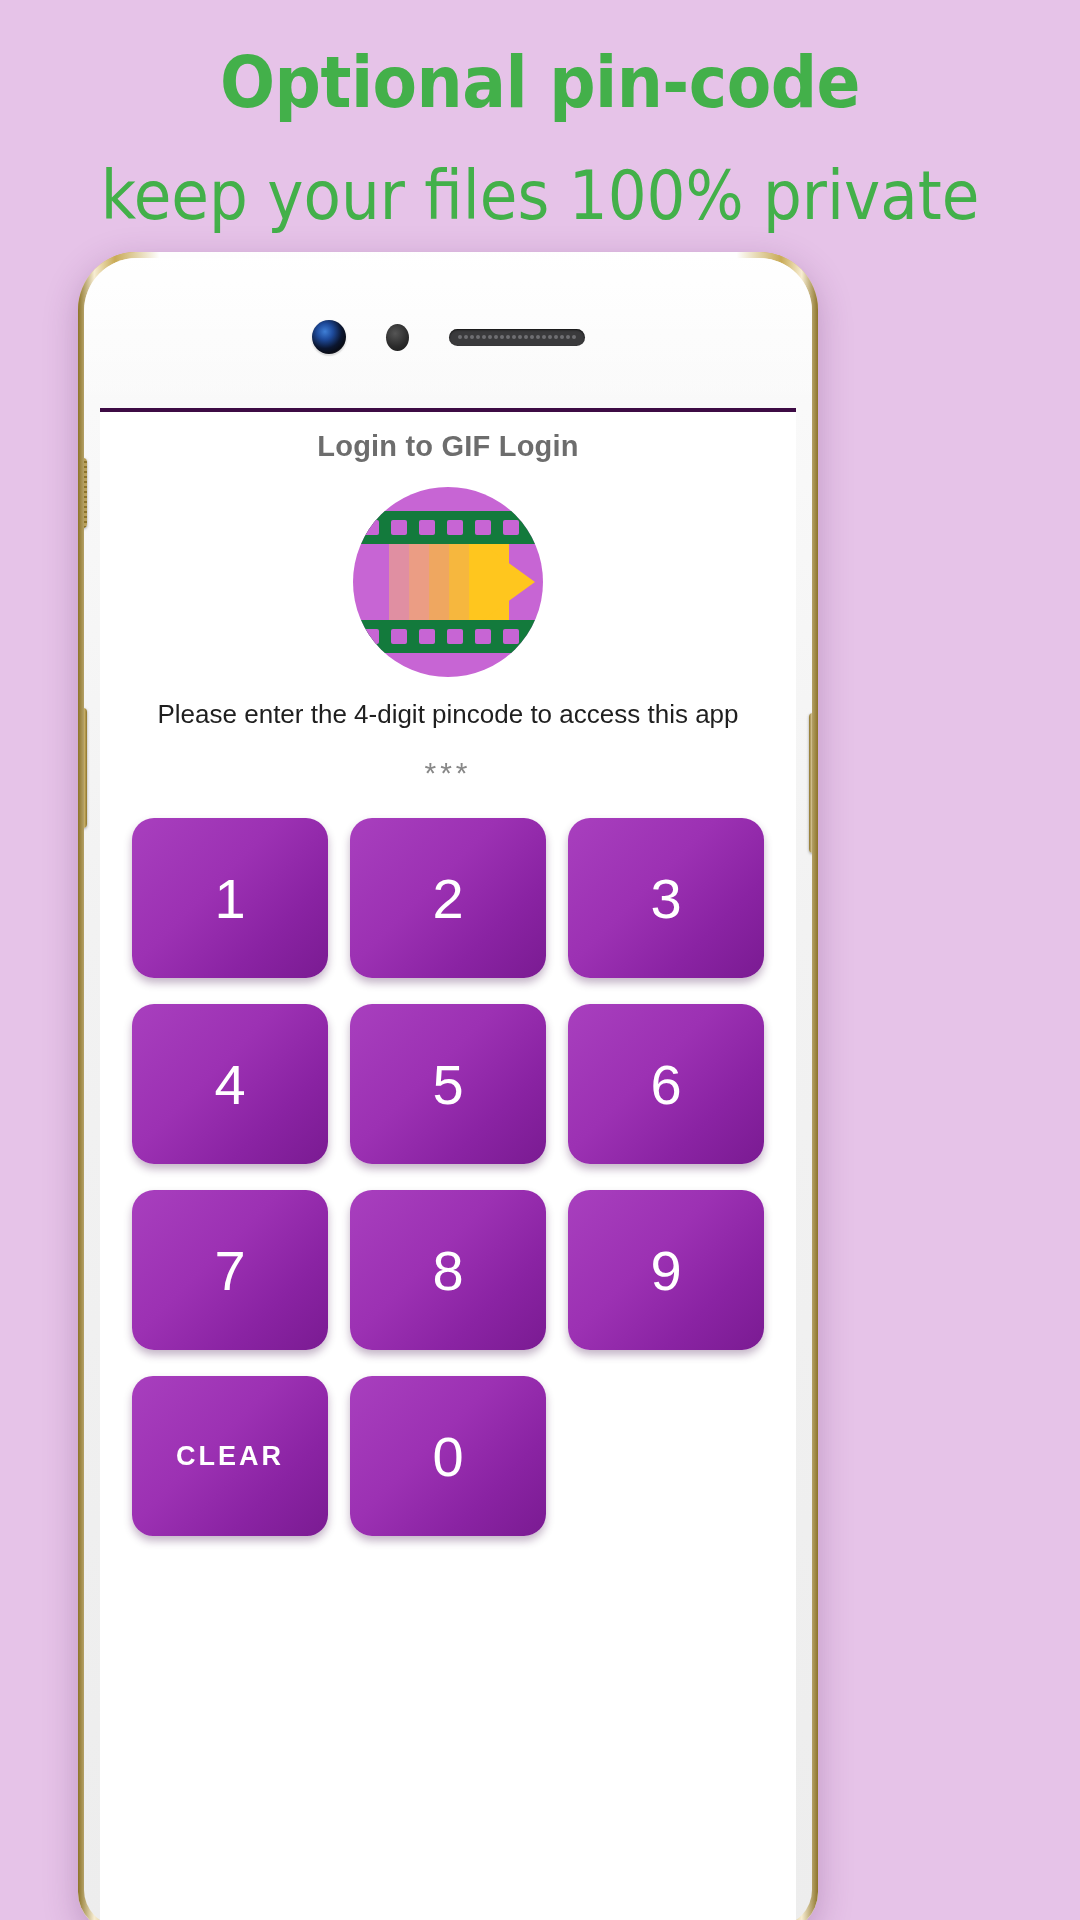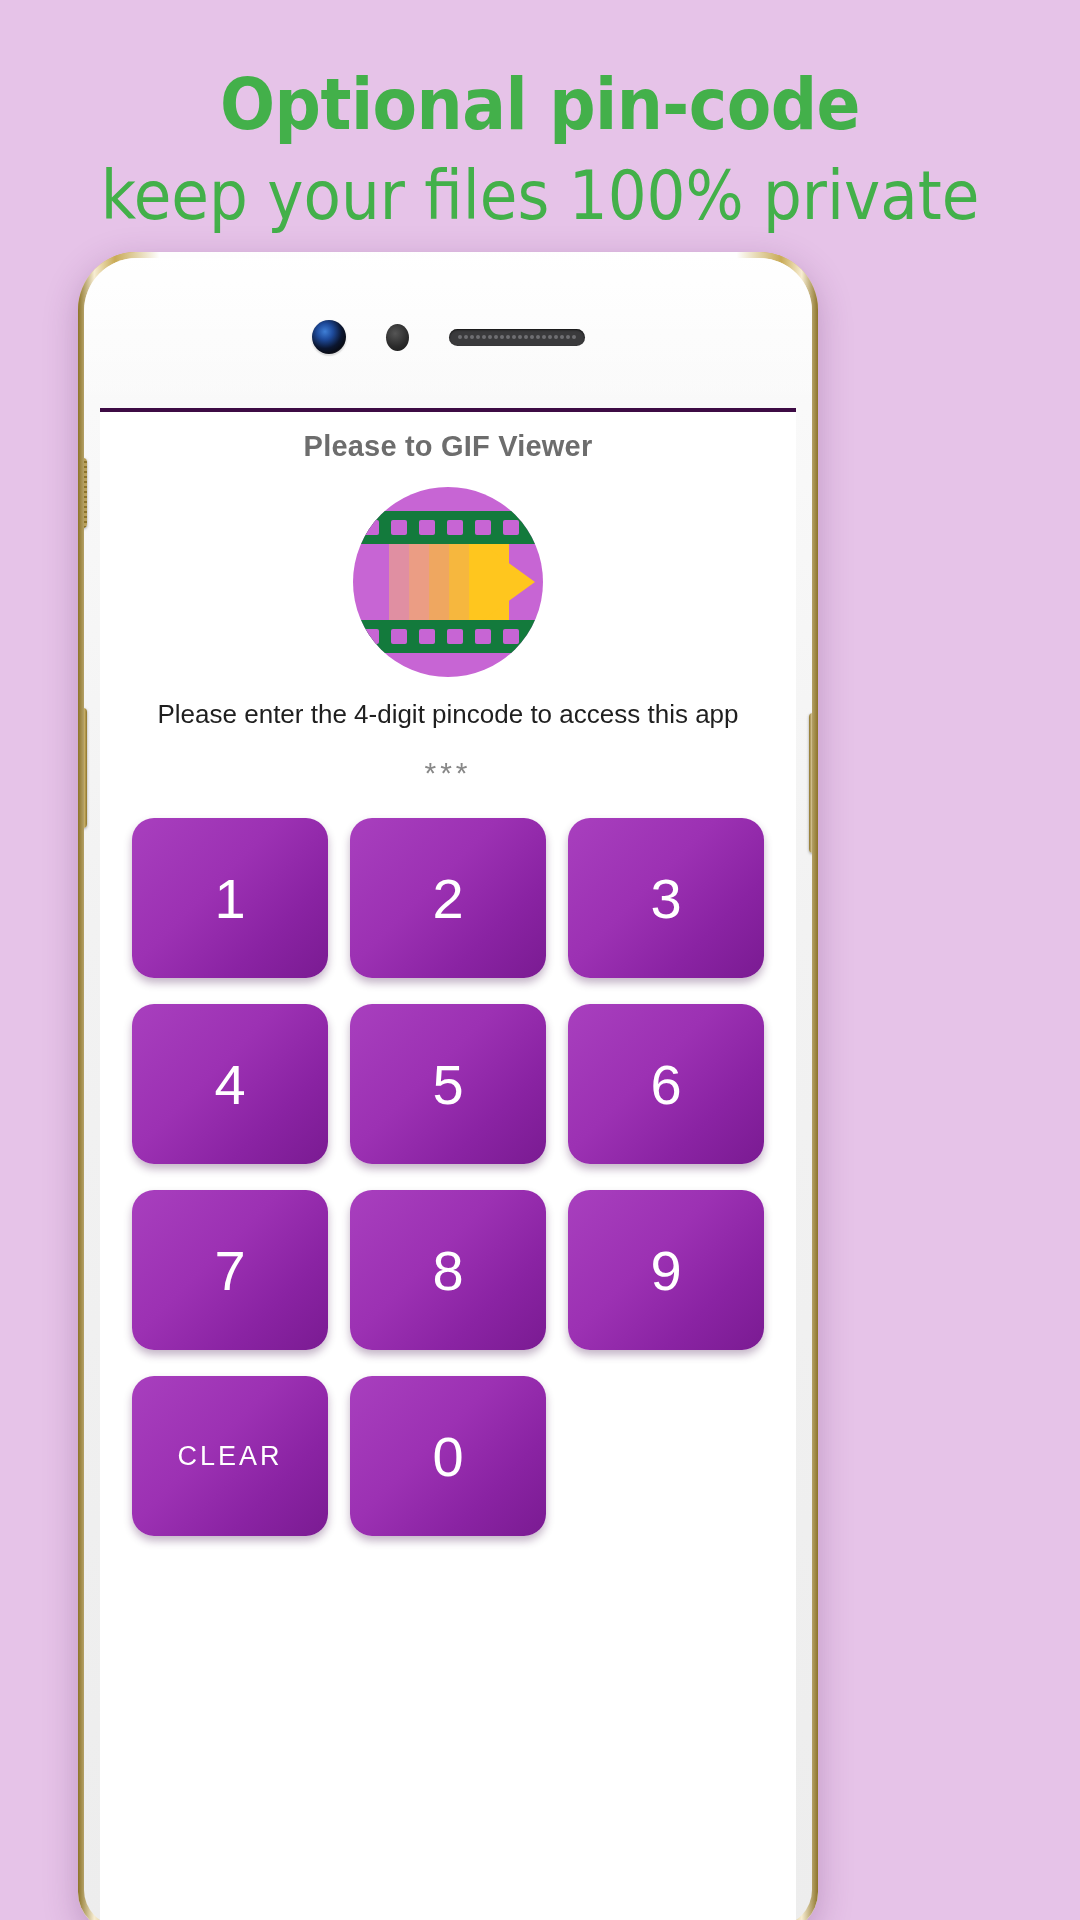--- a/index.html
+++ b/index.html
@@ -7,21 +7,21 @@
   body{
     font-family:"Liberation Sans", sans-serif;
     background:#e6c3e8;
     position:relative;
     overflow:hidden;
   }
 
   
   .promo{
     position:absolute; left:0; top:0; width:1080px; height:232px;
-    display:flex; flex-direction:column; align-items:center; justify-content:flex-end;
+    display:flex; flex-direction:column; align-items:center; justify-content:space-between;
     padding-top:46px;
   }
   .promo-line1{
     font-family:"DejaVu Sans Condensed","Liberation Sans", sans-serif;
     font-weight:bold;
     font-size:72px;
     line-height:1.02;
     color:#43b04a;
     letter-spacing:-0.5px;
     white-space:nowrap;
@@ -162,21 +162,21 @@
     height:160px;
     border-radius:22px;
     background:linear-gradient(135deg,#a83fbe 0%,#9c31b3 42%,#8a23a3 72%,#7a1b92 100%);
     color:#ffffff;
     display:flex; align-items:center; justify-content:center;
     font-size:56px; font-weight:500;
     box-shadow:0 5px 9px rgba(60,10,70,.30);
     border:none; cursor:pointer;
     font-family:"Liberation Sans", sans-serif;
   }
-  .key.word{ font-size:27px; font-weight:normal; letter-spacing:3px; }
+  .key.word{ font-size:27px; font-weight:bold; letter-spacing:3px;border-radius:21px; }
 </style>
 </head>
 <body>
 
 <div class="promo">
   <div class="promo-line1">Optional pin-code</div>
   <div class="promo-line2">keep your files 100% private</div>
 </div>
 
 <div class="phone">
@@ -207,21 +207,21 @@
           <i></i>
           <i></i>
           <i></i>
           <i></i>
       </div>
     </div>
 
     <div class="screen">
       <div class="app">
 
-        <div class="app-title">Please to GIF Viewer</div>
+        <div class="app-title">Login to GIF Login</div>
 
         <div class="app-icon">
           <div class="frames">
             <span style="background:#e08fa2"></span>
             <span style="background:#eb9d84"></span>
             <span style="background:#efa760"></span>
             <span style="background:#f6b73e"></span>
             <span style="background:#ffc61e"></span>
             <span style="background:#ffc61e"></span>
           </div>

